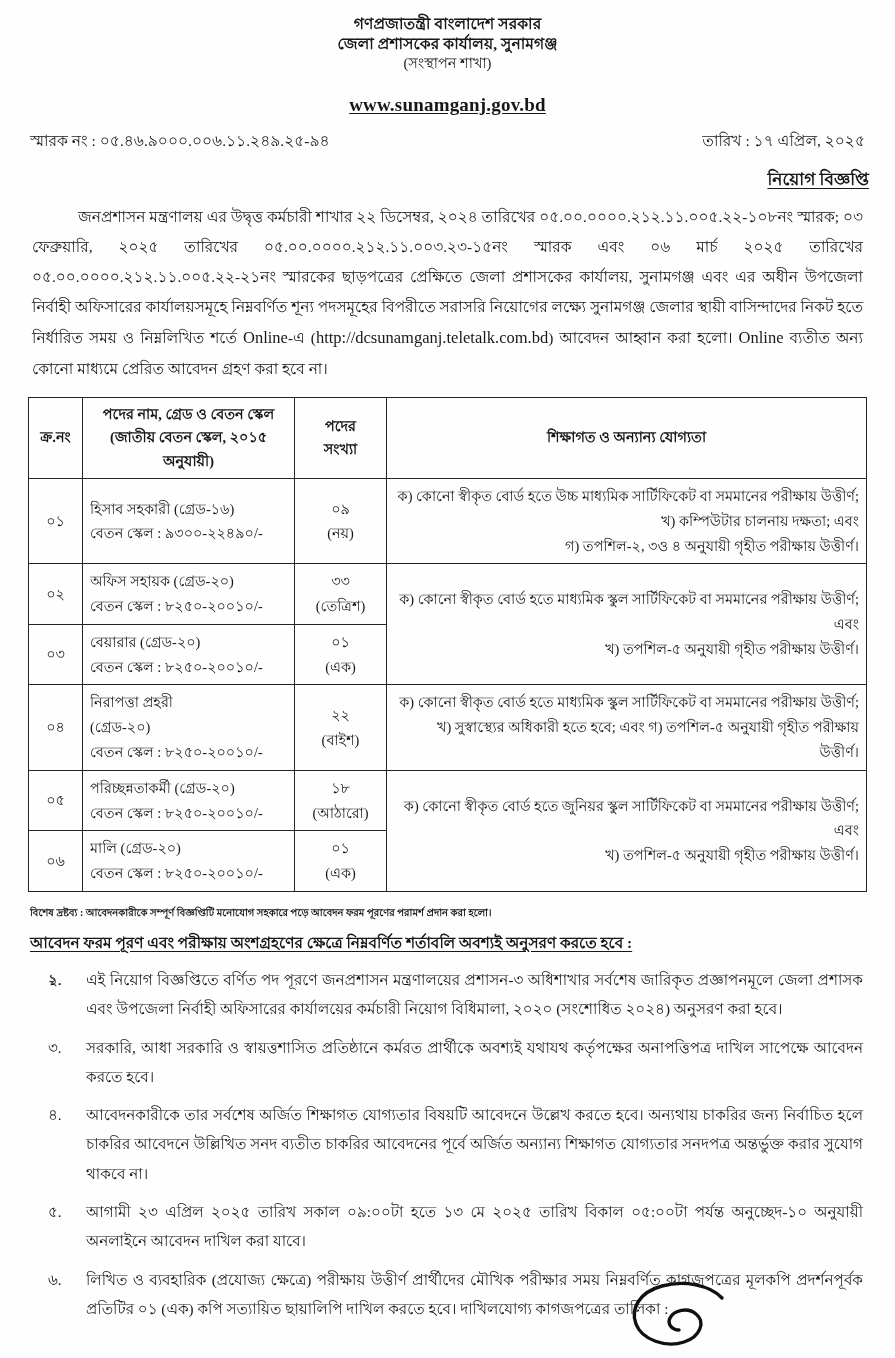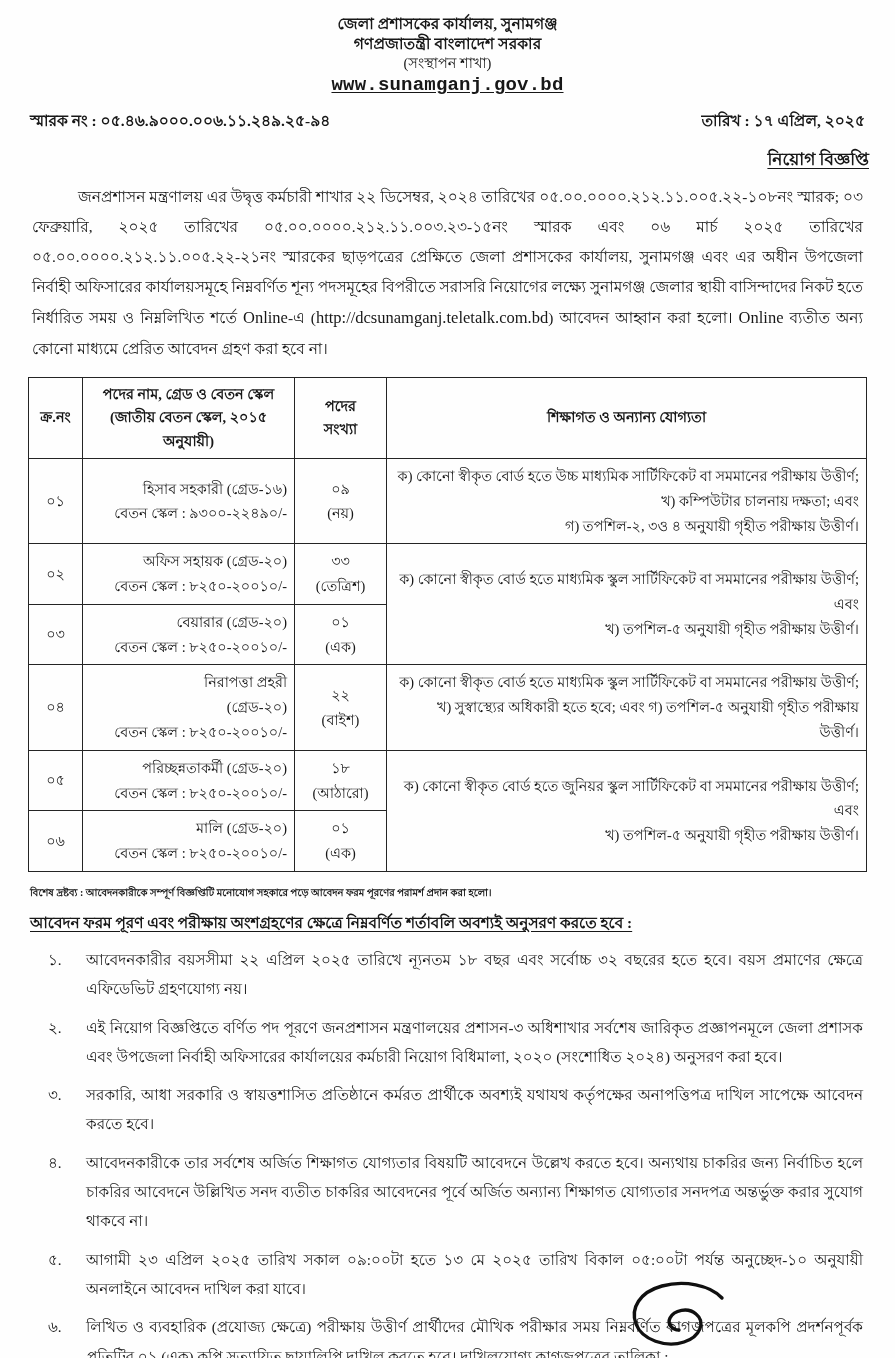--- a/index.html
+++ b/index.html
@@ -35,37 +35,37 @@
     font-size: 15.5px;
     font-weight: 700;
     letter-spacing: .1px;
   }
   .letterhead .branch {
     font-size: 14.5px;
     font-weight: 400;
   }
   .website {
     display: inline-block;
-    margin-top: 0;
-    font-family: Liberation Mono, monospace;
+    margin-top: 20px;
+    font-family: Liberation Serif, serif;
     font-size: 19px;
     font-weight: 700;
     text-decoration: underline;
     text-underline-offset: 2px;
     letter-spacing: .2px;
   }
 
   
   .memo-row {
     display: flex;
     justify-content: space-between;
     align-items: baseline;
     margin-top: 11px;
     font-size: 15.5px;
-    font-weight: 700;
+    font-weight: 400;
     padding: 0 4px;
   }
 
   
   .notice-title {
     text-align: right;
     margin-top: 11px;
     font-size: 17px;
     font-weight: 700;
     text-decoration: underline;
@@ -106,21 +106,21 @@
     text-align: center;
     font-weight: 700;
     line-height: 1.62;
   }
   col.c-sl   { width: 54px; }
   col.c-post { width: 212px; }
   col.c-num  { width: 92px; }
   col.c-qual { width: 480px; }
 
   td.sl   { text-align: center; font-size: 14.6px; }
-  td.post { text-align: right; }
+  td.post { text-align: left; }
   td.num  { text-align: center; line-height: 1.78; margin-left: 20px; }
   td.qual { text-align: right; vertical-align: middle; padding: 6px 9px; }
   td.post .line2 { white-space: nowrap; }
   td.qual p { margin: 0; }
 
   
   .note-special {
     margin: 12px 4px 0 4px;
     font-size: 10px;
     font-weight: 700;
@@ -166,22 +166,22 @@
     height: 76px;
     pointer-events: none;
   }
 </style>
 </head>
 <body>
 
 <div class="page">
 
   <div class="letterhead">
+    <div class="ln">গণপ্রজাতন্ত্রী বাংলাদেশ সরকার</div>
     <div class="ln">জেলা প্রশাসকের কার্যালয়, সুনামগঞ্জ</div>
-    <div class="ln">গণপ্রজাতন্ত্রী বাংলাদেশ সরকার</div>
     <div class="branch">(সংস্থাপন শাখা)</div>
     <div class="website">www.sunamganj.gov.bd</div>
   </div>
 
   <div class="memo-row">
     <div>স্মারক নং : ০৫.৪৬.৯০০০.০০৬.১১.২৪৯.২৫-৯৪</div>
     <div>তারিখ : ১৭ এপ্রিল, ২০২৫</div>
   </div>
 
   <div class="notice-title">নিয়োগ বিজ্ঞপ্তি</div>
@@ -303,21 +303,20 @@
       </tr>
     </tbody>
   </table>
 
   <div class="note-special">বিশেষ দ্রষ্টব্য : আবেদনকারীকে সম্পূর্ণ বিজ্ঞপ্তিটি মনোযোগ সহকারে পড়ে আবেদন ফরম পূরণের পরামর্শ প্রদান করা হলো।</div>
   <div class="conditions-head">আবেদন ফরম পূরণ এবং পরীক্ষায় অংশগ্রহণের ক্ষেত্রে নিম্নবর্ণিত শর্তাবলি অবশ্যই অনুসরণ করতে হবে :</div>
 
   <ol class="conditions">
     <li>
       <span class="marker">১.</span>
-      <span>আবেদনকারীর বয়সসীমা ২২ এপ্রিল ২০২৫ তারিখে ন্যূনতম ১৮ বছর এবং সর্বোচ্চ ৩২ বছরের হতে হবে। বয়স প্রমাণের ক্ষেত্রে এফিডেভিট গ্রহণযোগ্য নয়।</span>
     </li>
     <li>
       <span class="marker">২.</span>
       <span>এই নিয়োগ বিজ্ঞপ্তিতে বর্ণিত পদ পূরণে জনপ্রশাসন মন্ত্রণালয়ের প্রশাসন-৩ অধিশাখার সর্বশেষ জারিকৃত প্রজ্ঞাপনমূলে জেলা প্রশাসক এবং উপজেলা নির্বাহী অফিসারের কার্যালয়ের কর্মচারী নিয়োগ বিধিমালা, ২০২০ (সংশোধিত ২০২৪) অনুসরণ করা হবে।</span>
     </li>
     <li>
       <span class="marker">৩.</span>
       <span>সরকারি, আধা সরকারি ও স্বায়ত্তশাসিত প্রতিষ্ঠানে কর্মরত প্রার্থীকে অবশ্যই যথাযথ কর্তৃপক্ষের অনাপত্তিপত্র দাখিল সাপেক্ষে আবেদন করতে হবে।</span>
     </li>
     <li>

